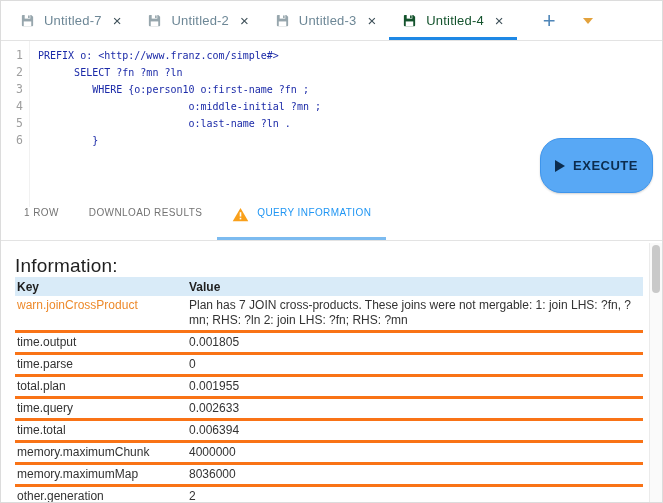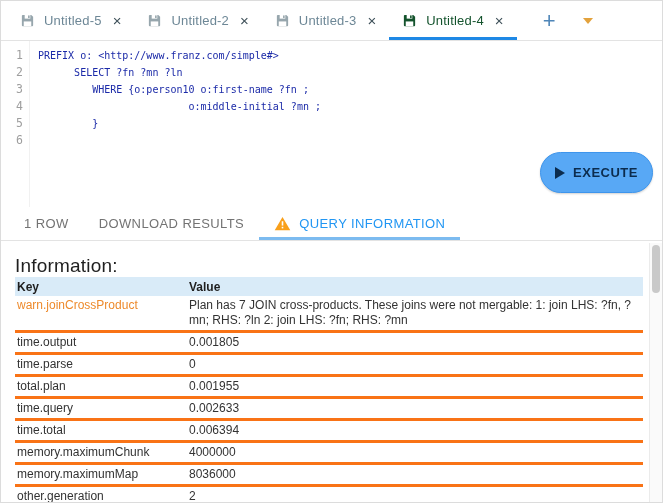--- a/index.html
+++ b/index.html
@@ -14,27 +14,27 @@
   .tab-close { font-size:15px; color:#3e5059; margin-left:2px; line-height:1; }
   .tab.active .tab-icon, .tab.active .tab-label { color:#14532d; }
   .tab.active::after { content:""; position:absolute; left:0; right:0; bottom:0; height:3px; background:#1e88e5; }
   .tab-add { font-size:22px; color:#4f86b8; margin-left:26px; cursor:pointer; line-height:1; }
   .tab-caret { width:0; height:0; border-left:5px solid transparent; border-right:5px solid transparent; border-top:6px solid #e3a23c; margin-left:28px; margin-right:14px; cursor:pointer; }
 
   
   .editor { height:166px; display:flex; position:relative; font-family:"DejaVu Sans Mono","Liberation Mono",monospace; background:#fff; }
   .gutter { width:29px; padding:6px 6px 0 0; text-align:right; color:#9e9e9e; font-size:11.5px; line-height:17px; border-right:1px solid #f1f1f1; }
   .code { padding:6px 0 0 8px; font-size:10px; line-height:17px; color:#1b2aa8; white-space:pre; flex:1; overflow:hidden; }
-  .execute { position:absolute; right:9px; bottom:14px; width:113px; height:41px; border-radius:21px; background:#58a8f5; border:1px solid #3e95ec; display:flex; align-items:center; justify-content:center; gap:8px; cursor:pointer; font-family:"Liberation Sans",sans-serif; box-shadow:0 1px 2px rgba(0,0,0,.18); }
+  .execute { position:absolute; right:9px; bottom:14px; width:113px; height:55px; border-radius:21px; background:#58a8f5; border:1px solid #3e95ec; display:flex; align-items:center; justify-content:center; gap:8px; cursor:pointer; font-family:"Liberation Sans",sans-serif; box-shadow:0 1px 2px rgba(0,0,0,.18); }
   .execute .play { width:0; height:0; border-left:10px solid #0c2c4e; border-top:6px solid transparent; border-bottom:6px solid transparent; }
   .execute .label { font-size:13px; font-weight:700; color:#0c2c4e; letter-spacing:.5px; }
 
   
   .rtabs { height:34px; display:flex; align-items:stretch; border-bottom:1px solid #e3e3e3; padding-left:8px; }
-  .rtab { display:flex; align-items:center; gap:8px; padding:0 15px; font-size:13px; font-weight:500; letter-spacing:.4px; color:#737373; cursor:pointer; position:relative; white-space:nowrap; }
+  .rtab { display:flex; align-items:flex-start; gap:8px; padding:0 15px; font-size:10px; font-weight:500; letter-spacing:.4px; color:#737373; cursor:pointer; position:relative; white-space:nowrap; }
   .rtab.active { color:#2196f3; }
   .rtab.active::after { content:""; position:absolute; left:0; right:0; bottom:0; height:3px; background:#7cbbf0; }
   .warn-icon { display:flex; }
 
   
   .info { position:relative; height:263px; overflow:hidden; }
   .info-inner { padding:14px 20px 0 14px; }
   .info h2 { font-size:19px; font-weight:400; color:#1f1f1f; margin-bottom:0; letter-spacing:.2px; }
   table { border-collapse:collapse; width:628px; font-size:12px; table-layout:fixed; }
   th { background:#d9ebf8; text-align:left; font-weight:700; color:#1f1f1f; padding:3px 8px 1px 2px; line-height:15px; }
@@ -54,21 +54,21 @@
   <div class="tabbar">
     <div class="tab">
         <span class="tab-icon">
           <svg width="15" height="15" viewBox="0 0 16 16">
             <path d="M2 3q0-1 1-1h9l2 2v9q0 1-1 1H3q-1 0-1-1z" fill="currentColor"></path>
             <rect x="5" y="2" width="6" height="4" fill="#fff"></rect>
             <rect x="8.6" y="2.6" width="1.7" height="2.8" fill="currentColor"></rect>
             <rect x="4" y="9" width="8" height="5" fill="#fff"></rect>
           </svg>
         </span>
-        <span class="tab-label">Untitled-5</span>
+        <span class="tab-label">Untitled-7</span>
         <span class="tab-close">×</span>
       </div>
       <div class="tab">
         <span class="tab-icon">
           <svg width="15" height="15" viewBox="0 0 16 16">
             <path d="M2 3q0-1 1-1h9l2 2v9q0 1-1 1H3q-1 0-1-1z" fill="currentColor"></path>
             <rect x="5" y="2" width="6" height="4" fill="#fff"></rect>
             <rect x="8.6" y="2.6" width="1.7" height="2.8" fill="currentColor"></rect>
             <rect x="4" y="9" width="8" height="5" fill="#fff"></rect>
           </svg>
@@ -106,21 +106,21 @@
 
   <div class="editor">
     <div class="gutter">
         <div>1</div>
         <div>2</div>
         <div>3</div>
         <div>4</div>
         <div>5</div>
         <div>6</div>
       </div>
-    <div class="code"><div>PREFIX o: &lt;http://www.franz.com/simple#&gt;</div><div>      SELECT ?fn ?mn ?ln</div><div>         WHERE {o:person10 o:first-name ?fn ;</div><div>                         o:middle-initial ?mn ;</div><div>         }</div></div>
+    <div class="code"><div>PREFIX o: &lt;http://www.franz.com/simple#&gt;</div><div>      SELECT ?fn ?mn ?ln</div><div>         WHERE {o:person10 o:first-name ?fn ;</div><div>                         o:middle-initial ?mn ;</div><div>                         o:last-name ?ln .</div><div>         }</div></div>
     <button class="execute">
       <span class="play"></span>
       <span class="label">EXECUTE</span>
     </button>
   </div>
 
   <div class="rtabs">
     <div class="rtab">
       <span>1 ROW</span>
     </div>

